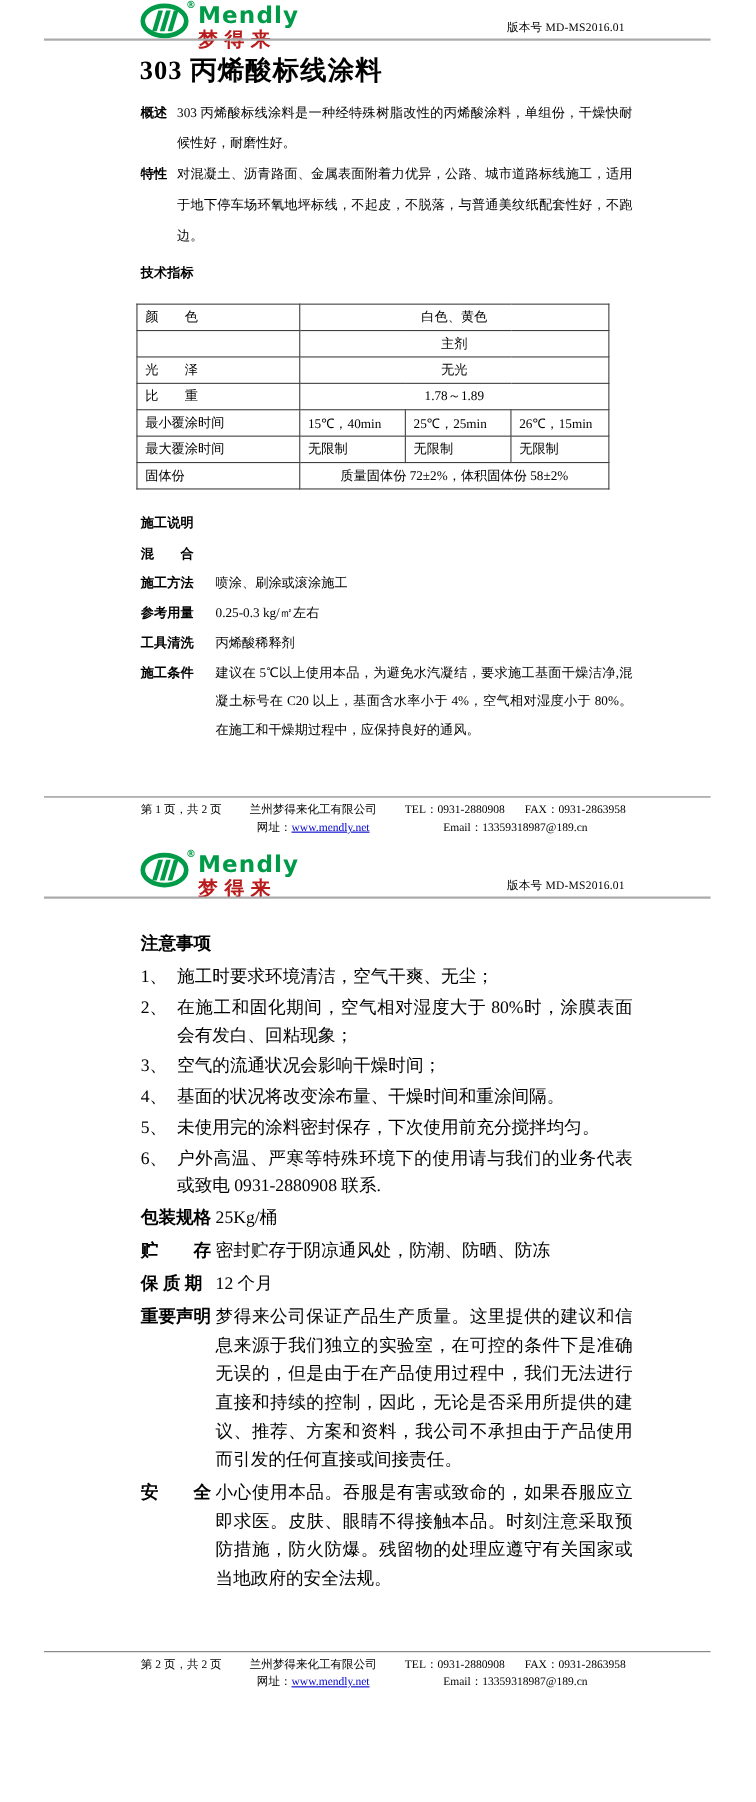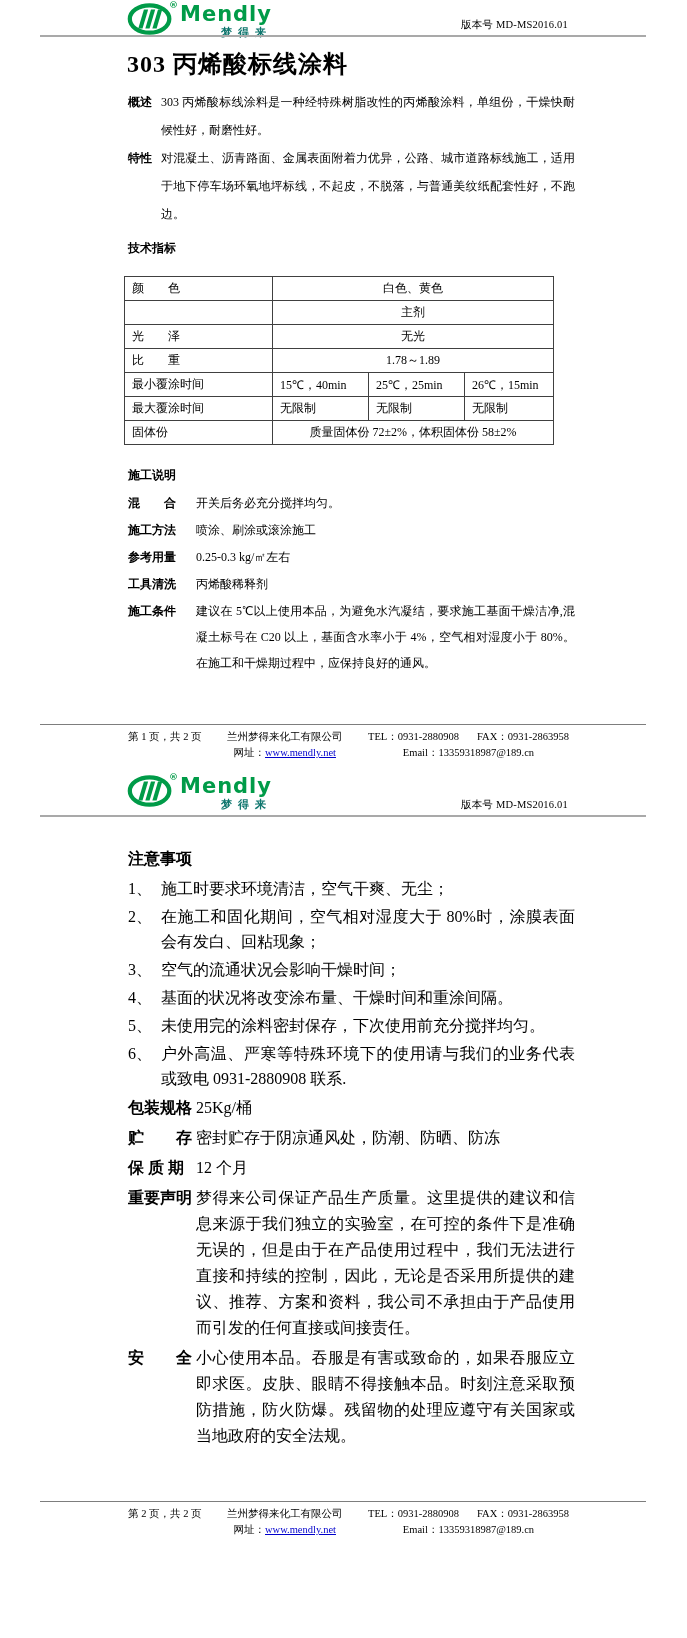--- a/index.html
+++ b/index.html
@@ -7,21 +7,21 @@
           font-family:"Liberation Serif",serif;color:#000;}
 
   
   .logo{position:absolute;left:127px;display:flex;align-items:flex-start;}
   .logo-p1{top:2px;}
   .logo-p2{top:774px;}
   .emblem{flex:none;}
   .reg{font-size:9px;color:#009B48;font-weight:bold;margin:-2px 2px 0 -5px;font-family:"DejaVu Sans",sans-serif;}
   .logo-texts{display:flex;flex-direction:column;line-height:1;margin-top:2px;}
   .brand-en{font-family:"DejaVu Sans",sans-serif;font-weight:bold;font-size:21px;color:#009B48;letter-spacing:1px;}
-  .brand-cn{font-weight:bold;font-size:11px;color:#0f766e;letter-spacing:6px;margin-top:2px;text-align:right;}
+  .brand-cn{font-weight:bold;font-size:18px;color:#b91c1c;letter-spacing:6px;margin-top:2px;}
 
   .version{position:absolute;right:119px;font-size:10.5px;letter-spacing:.2px;}
   .version-p1{top:18px;}
   .version-p2{top:798px;}
 
   .rule{position:absolute;left:40px;right:41px;height:0;border-top:2px solid #a9a9a9;}
   .rule-p1{top:35px;}
   .rule-p2{top:815px;}
 
   
@@ -143,21 +143,20 @@
         <td>固体份</td>
         <td colspan="3" class="ctr">质量固体份 72±2%，体积固体份 58±2%</td>
       </tr>
     </tbody>
       </table>
 
     <div class="sec-title" style="margin-top:16px;">施工说明</div>
 
     <div class="cons">
       <span class="clabel">混　　合</span>
-      <div class="ctext">开关后务必充分搅拌均匀。</div>
     </div>
     <div class="cons">
       <span class="clabel">施工方法</span>
       <div class="ctext">喷涂、刷涂或滚涂施工</div>
     </div>
     <div class="cons">
       <span class="clabel">参考用量</span>
       <div class="ctext">0.25-0.3 kg/㎡左右</div>
     </div>
     <div class="cons">

